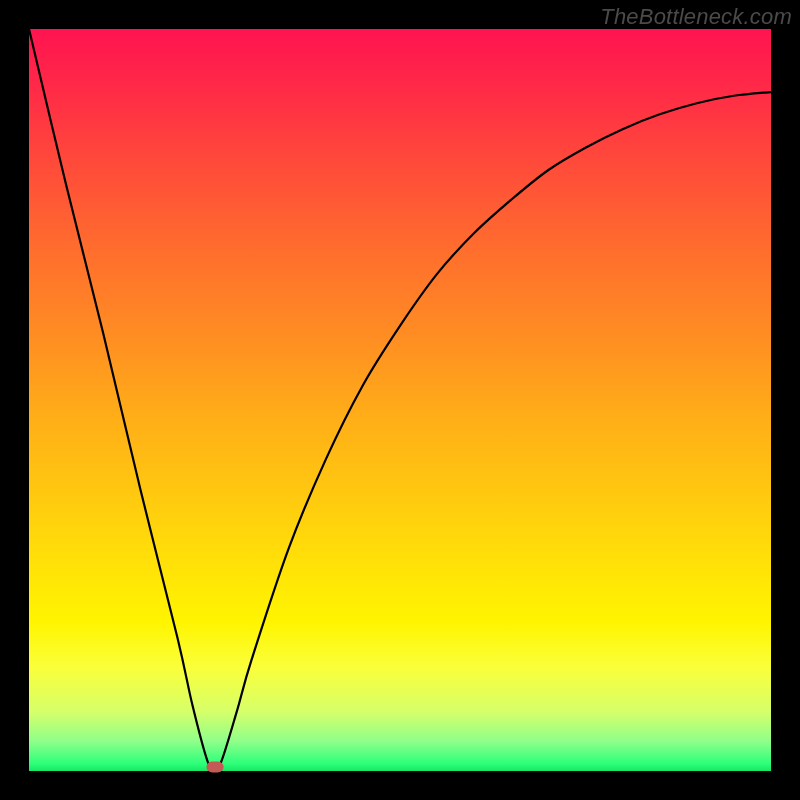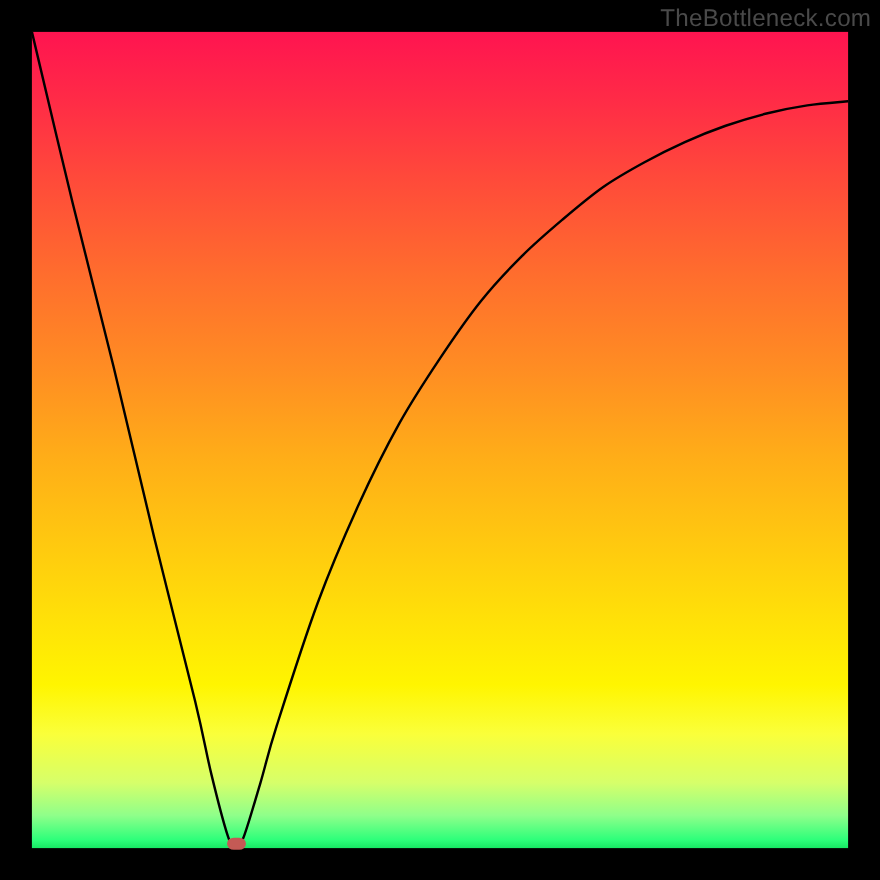--- a/index.html
+++ b/index.html
@@ -9,20 +9,21 @@
     height: 800px;
     overflow: hidden;
     background: #000;
     font-family: Arial, Helvetica, sans-serif;
   }
   .frame {
     position: relative;
     width: 800px;
     height: 800px;
     background: #000;
+    font-style: italic;
   }
   .plot {
     position: absolute;
     left: 29px;
     top: 29px;
     width: 742px;
     height: 742px;
     
     background: linear-gradient(
       to bottom,

